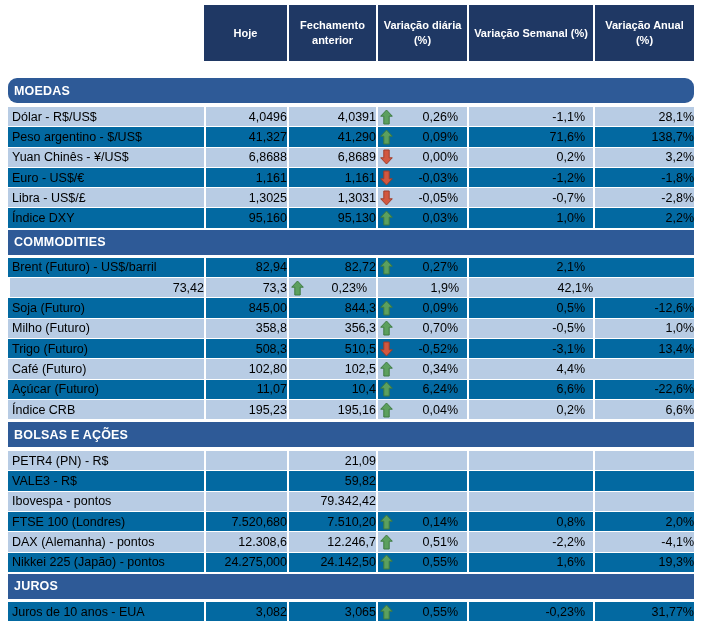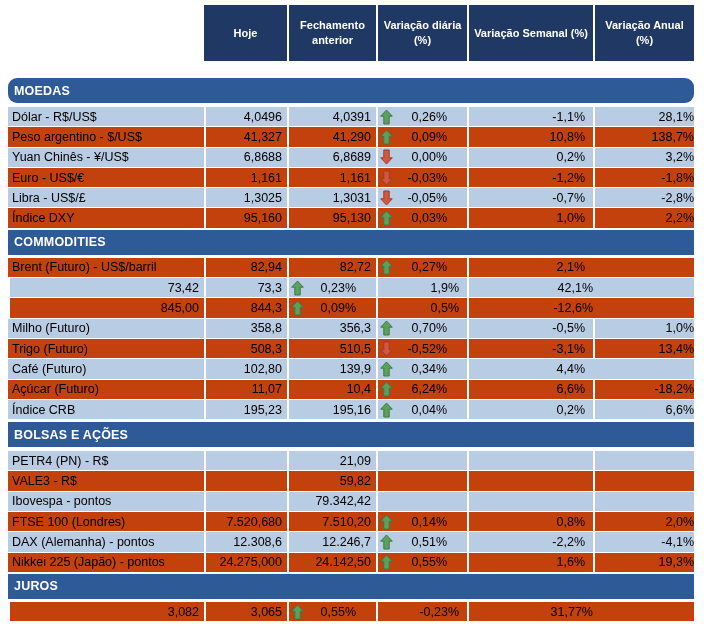--- a/index.html
+++ b/index.html
@@ -20,27 +20,27 @@
   }
   .header-cell.sep{border-left:2px solid #ffffff;}
   
   .section-bar{
     height:25px;background:#2E5A97;color:#fff;font-weight:bold;font-size:12.5px;
     display:flex;align-items:center;padding-left:6px;box-sizing:border-box;
     margin:2px 0 3px 0;letter-spacing:0.2px;
   }
   .section:first-child .section-bar{margin-top:17px;border-radius:9px;}
   
-  .row{height:19.3px;font-size:12.5px;background:#c2410c;}
+  .row{height:19.3px;font-size:12.5px;background:#0369a1;}
   .row.shaded{background:#B8CCE4;border-top:1px solid #fff;border-bottom:1px solid #fff;}
   .row .cell{display:flex;align-items:center;box-sizing:border-box;overflow:hidden;white-space:nowrap;}
   .row .cell.sep{border-left:2px solid #ffffff;}
   .cell.c-label{padding-left:4px;}
-  .cell.c-num{justify-content:flex-end;padding-right:5px;}
-  .cell.c-var1{justify-content:space-between;padding-right:20px;padding-left:2px;}
+  .cell.c-num{justify-content:flex-end;}
+  .cell.c-var1{justify-content:space-between;padding-right:9px;padding-left:2px;}
   .cell.c-var2{justify-content:flex-end;padding-right:8px;padding-left:38px;}
   .cell.c-var3{justify-content:flex-end;}
   .arrow{width:14px;height:16px;display:inline-flex;align-items:center;}
   .arrow svg{display:block;}
   
   .fonte{margin:8px 0 0 9px;font-size:12.5px;}
   .fonte b{font-weight:bold;}
 </style>
 </head>
 <body>
@@ -77,21 +77,21 @@
           <div class="cell c-num sep">41,327</div>
           <div class="cell c-num sep">41,290</div>
           <div class="cell c-var1 sep">
             <span class="arrow">
               <svg width="13" height="16" viewBox="0 0 13 16">
                 <path d="M6.5 1 L12.3 7.2 H9.2 V15 H3.8 V7.2 H0.7 Z" fill="#5CA05E" stroke="#3E7A42" stroke-width="1"></path>
               </svg>
             </span>
             <span>0,09%</span>
           </div>
-          <div class="cell c-var2 sep">10,8%</div>
+          <div class="cell c-var2 sep">71,6%</div>
           <div class="cell c-var3 sep">138,7%</div>
         </div>
         <div class="grid-row row shaded">
           <div class="cell c-label">Yuan Chinês - ¥/US$</div>
           <div class="cell c-num sep">6,8688</div>
           <div class="cell c-num sep">6,8689</div>
           <div class="cell c-var1 sep">
             <span class="arrow">
               <svg width="13" height="16" viewBox="0 0 13 16">
                 <path d="M6.5 15 L12.3 8.8 H9.2 V1 H3.8 V8.8 H0.7 Z" fill="#D2573F" stroke="#9E3D2A" stroke-width="1"></path>
@@ -172,20 +172,21 @@
               <svg width="13" height="16" viewBox="0 0 13 16">
                 <path d="M6.5 1 L12.3 7.2 H9.2 V15 H3.8 V7.2 H0.7 Z" fill="#5CA05E" stroke="#3E7A42" stroke-width="1"></path>
               </svg>
             </span>
             <span>0,23%</span>
           </div>
           <div class="cell c-var2 sep">1,9%</div>
           <div class="cell c-var3 sep">42,1%</div>
         </div>
         <div class="grid-row row">
+          <div class="cell c-label">Soja (Futuro)</div>
           <div class="cell c-num sep">845,00</div>
           <div class="cell c-num sep">844,3</div>
           <div class="cell c-var1 sep">
             <span class="arrow">
               <svg width="13" height="16" viewBox="0 0 13 16">
                 <path d="M6.5 1 L12.3 7.2 H9.2 V15 H3.8 V7.2 H0.7 Z" fill="#5CA05E" stroke="#3E7A42" stroke-width="1"></path>
               </svg>
             </span>
             <span>0,09%</span>
           </div>
@@ -218,21 +219,21 @@
               </svg>
             </span>
             <span>-0,52%</span>
           </div>
           <div class="cell c-var2 sep">-3,1%</div>
           <div class="cell c-var3 sep">13,4%</div>
         </div>
         <div class="grid-row row shaded">
           <div class="cell c-label">Café (Futuro)</div>
           <div class="cell c-num sep">102,80</div>
-          <div class="cell c-num sep">139,9</div>
+          <div class="cell c-num sep">102,5</div>
           <div class="cell c-var1 sep">
             <span class="arrow">
               <svg width="13" height="16" viewBox="0 0 13 16">
                 <path d="M6.5 1 L12.3 7.2 H9.2 V15 H3.8 V7.2 H0.7 Z" fill="#5CA05E" stroke="#3E7A42" stroke-width="1"></path>
               </svg>
             </span>
             <span>0,34%</span>
           </div>
           <div class="cell c-var2 sep">4,4%</div>
         </div>
@@ -242,21 +243,21 @@
           <div class="cell c-num sep">10,4</div>
           <div class="cell c-var1 sep">
             <span class="arrow">
               <svg width="13" height="16" viewBox="0 0 13 16">
                 <path d="M6.5 1 L12.3 7.2 H9.2 V15 H3.8 V7.2 H0.7 Z" fill="#5CA05E" stroke="#3E7A42" stroke-width="1"></path>
               </svg>
             </span>
             <span>6,24%</span>
           </div>
           <div class="cell c-var2 sep">6,6%</div>
-          <div class="cell c-var3 sep">-18,2%</div>
+          <div class="cell c-var3 sep">-22,6%</div>
         </div>
         <div class="grid-row row shaded">
           <div class="cell c-label">Índice CRB</div>
           <div class="cell c-num sep">195,23</div>
           <div class="cell c-num sep">195,16</div>
           <div class="cell c-var1 sep">
             <span class="arrow">
               <svg width="13" height="16" viewBox="0 0 13 16">
                 <path d="M6.5 1 L12.3 7.2 H9.2 V15 H3.8 V7.2 H0.7 Z" fill="#5CA05E" stroke="#3E7A42" stroke-width="1"></path>
               </svg>
@@ -344,20 +345,21 @@
             </span>
             <span>0,55%</span>
           </div>
           <div class="cell c-var2 sep">1,6%</div>
           <div class="cell c-var3 sep">19,3%</div>
         </div>
       </div>
       <div class="section">
         <div class="section-bar">JUROS</div>
         <div class="grid-row row">
+          <div class="cell c-label">Juros de 10 anos - EUA</div>
           <div class="cell c-num sep">3,082</div>
           <div class="cell c-num sep">3,065</div>
           <div class="cell c-var1 sep">
             <span class="arrow">
               <svg width="13" height="16" viewBox="0 0 13 16">
                 <path d="M6.5 1 L12.3 7.2 H9.2 V15 H3.8 V7.2 H0.7 Z" fill="#5CA05E" stroke="#3E7A42" stroke-width="1"></path>
               </svg>
             </span>
             <span>0,55%</span>
           </div>

